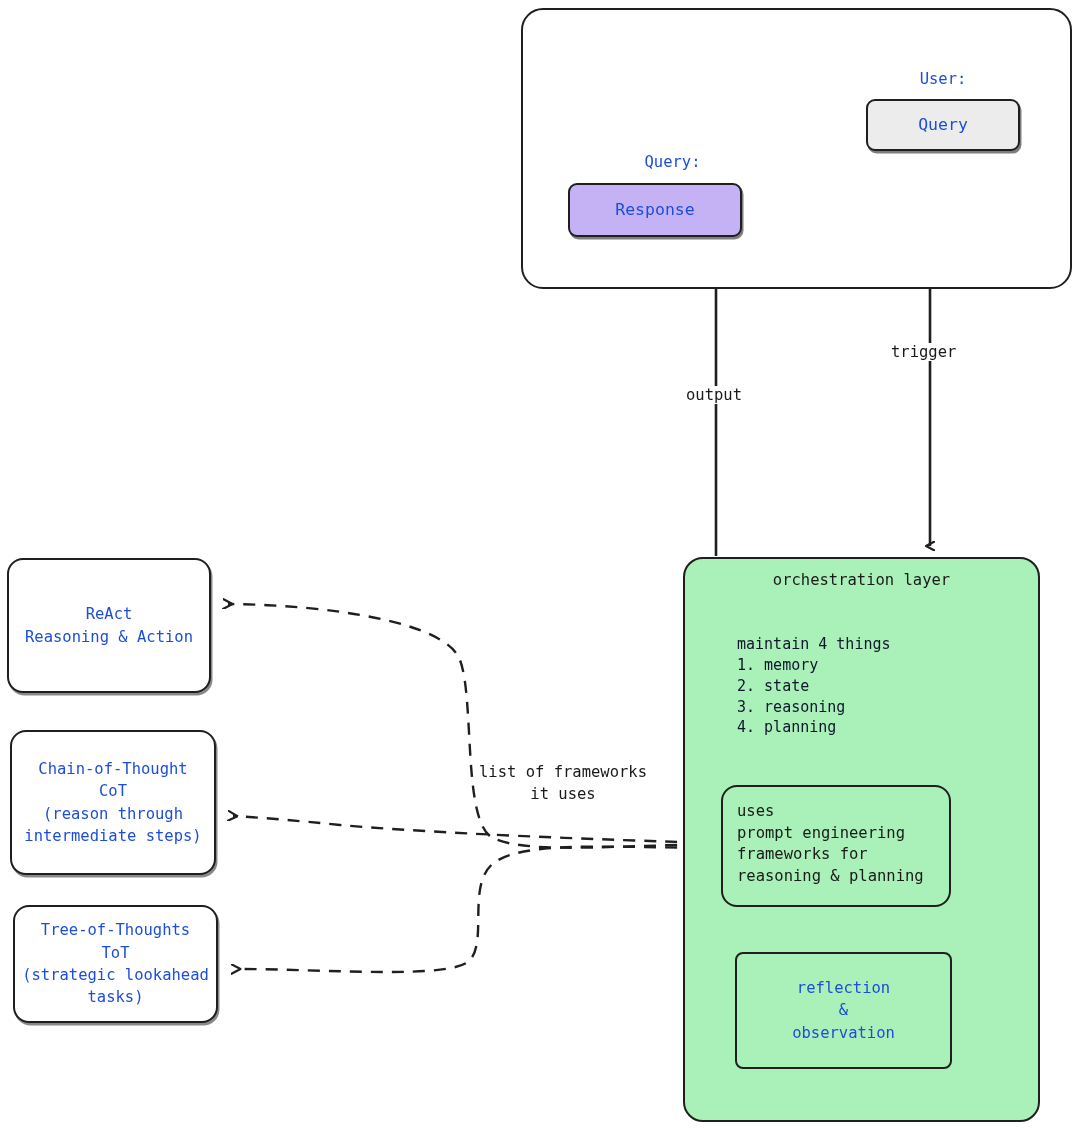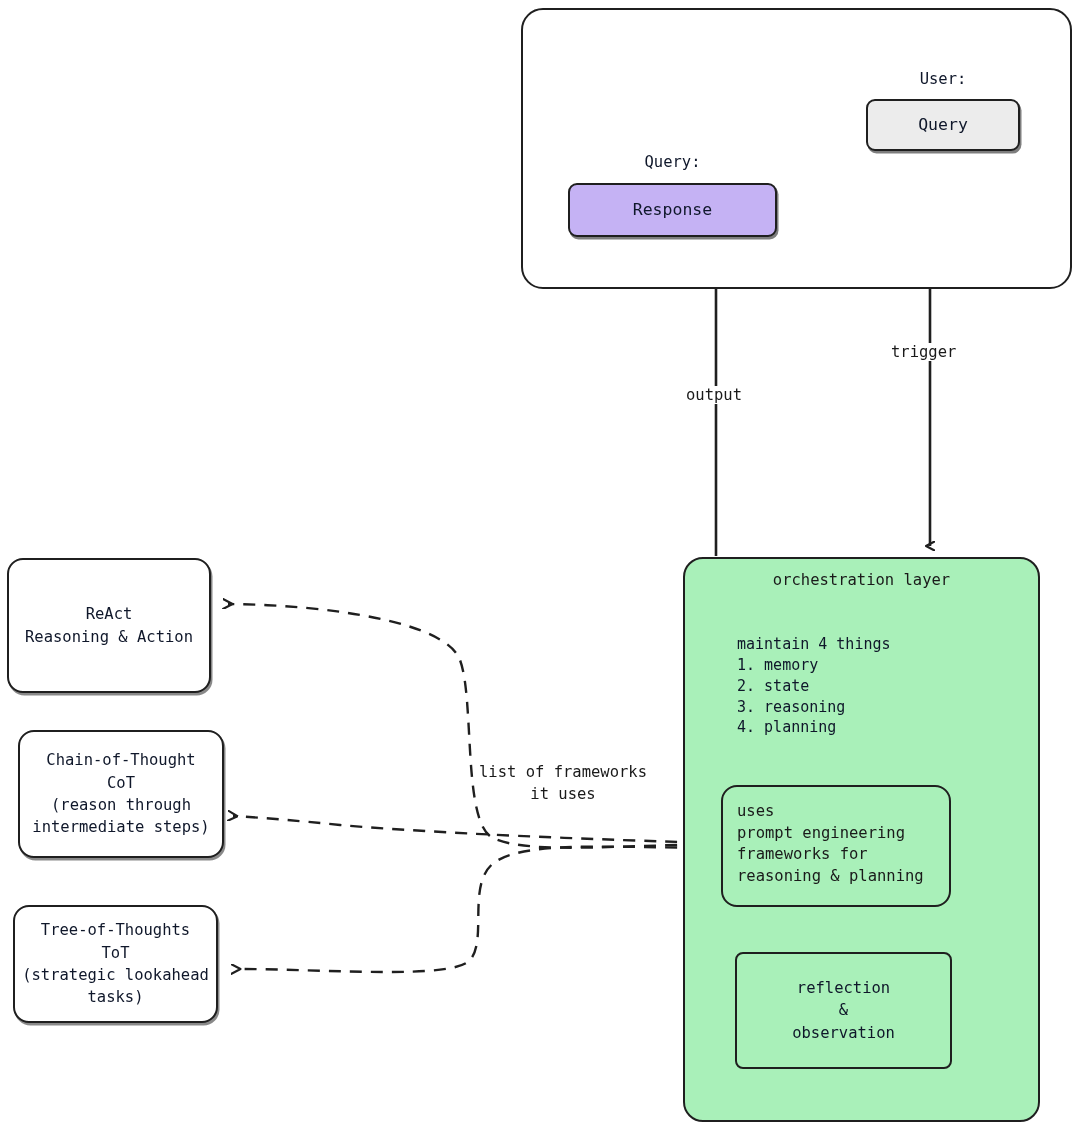--- a/index.html
+++ b/index.html
@@ -25,21 +25,21 @@
     height: 1134px;
     pointer-events: none;
   }
   .node {
     position: absolute;
     box-sizing: border-box;
     display: flex;
     align-items: center;
     justify-content: center;
     text-align: center;
-    color: #0f172a;
+    color: #1d4ed8;
     white-space: pre;
     line-height: 1.45;
   }
 
   
   #outer-container {
     left: 521px;
     top: 8px;
     width: 551px;
     height: 281px;
@@ -67,21 +67,21 @@
     width: 154px;
     height: 22px;
     font-size: 15.5px;
     background: transparent;
   }
 
   
   #response-node {
     left: 568px;
     top: 183px;
-    width: 209px;
+    width: 174px;
     height: 54px;
     border: 2.6px solid #1f1f1f;
     border-radius: 9px;
     background: #c5b2f4;
     font-size: 16.5px;
     box-shadow: 1.5px 2.5px 0 rgba(20,20,20,0.55);
   }
   #agent-label {
     left: 568px;
     top: 151px;
@@ -156,21 +156,21 @@
 
   
   .framework-box {
     border: 2.6px solid #1f1f1f;
     border-radius: 16px;
     background: #ffffff;
     font-size: 15.5px;
     box-shadow: 1.5px 2.5px 0 rgba(20,20,20,0.5);
   }
   #react-box   { left: 7px;  top: 558px; width: 204px; height: 135px; border-radius: 16px; }
-  #cot-box     { left: 18px; top: 730px; width: 206px; height: 128px; }
+  #cot-box     { left: 10px; top: 730px; width: 206px; height: 145px; }
   #tot-box     { left: 13px; top: 905px; width: 205px; height: 118px; }
 
   
   .edge-label {
     position: absolute;
     font-size: 15.5px;
     color: #1a1a1a;
     white-space: pre;
     background: #ffffff;
   }

